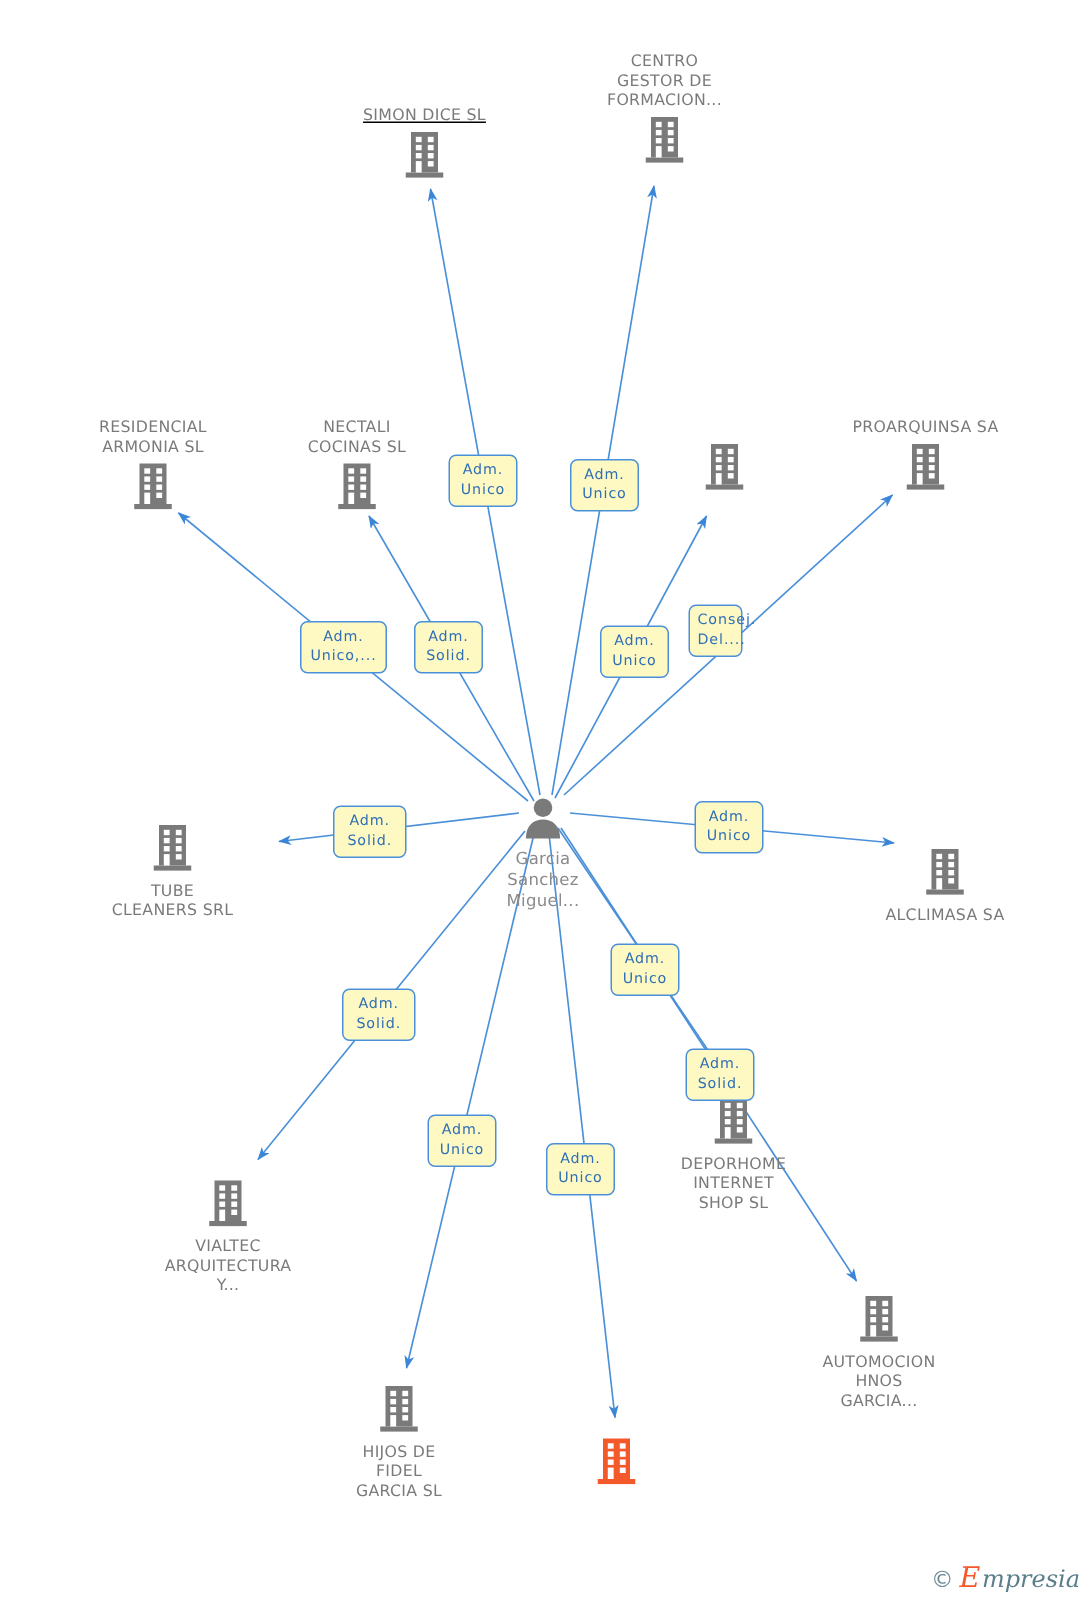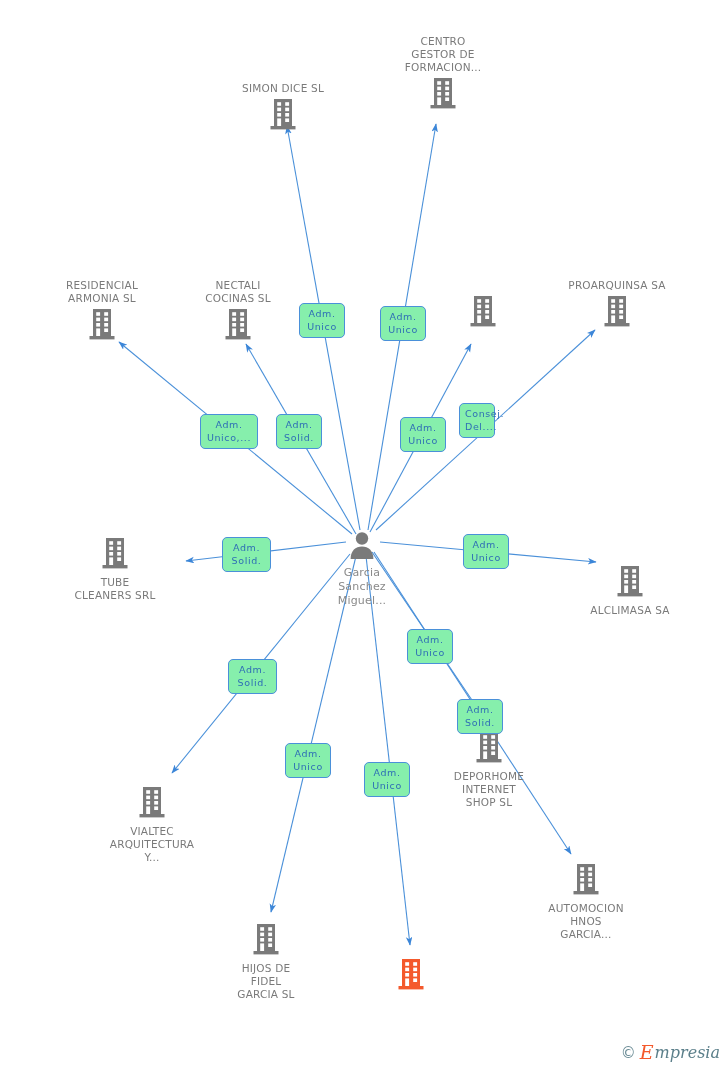--- a/index.html
+++ b/index.html
@@ -64,21 +64,21 @@
   }
   .node.person .label {
     font-size: 11px;
     line-height: 14px;
     color: #8a8a8a;
   }
   
   .badge {
     position: absolute;
     box-sizing: border-box;
-    background: #86efac;
+    background: #fef9c3;
     border: 1.4px solid #4a90d9;
     border-radius: 5px;
     color: #2f6fb5;
     font-size: 9.5px;
     line-height: 13px;
     letter-spacing: 0.6px;
     text-align: center;
     padding: 3px 5px 4px 5px;
     white-space: pre-line;
     z-index: 6;
@@ -135,21 +135,21 @@
         <line x1="380" y1="542" x2="596" y2="562" stroke="#4a90d9" stroke-width="1.1" marker-end="url(#arrow)"></line>
         <line x1="372" y1="552" x2="480" y2="712" stroke="#4a90d9" stroke-width="1.1" marker-end="url(#arrow)"></line>
         <line x1="350" y1="554" x2="172" y2="773" stroke="#4a90d9" stroke-width="1.1" marker-end="url(#arrow)"></line>
         <line x1="374" y1="552" x2="571" y2="854" stroke="#4a90d9" stroke-width="1.1" marker-end="url(#arrow)"></line>
         <line x1="356" y1="556" x2="271" y2="912" stroke="#4a90d9" stroke-width="1.1" marker-end="url(#arrow)"></line>
         <line x1="366" y1="556" x2="410" y2="945" stroke="#4a90d9" stroke-width="1.1" marker-end="url(#arrow)"></line>
       </g>
   </svg>
 
   <div id="nodes">
-      <div class="node label-above" style="left: 283px; top: 82px;">
+      <div class="node label-above" style="left: 283px; top: 71px; text-decoration: underline;">
         <span class="label">SIMON DICE SL</span>
         <span class="icon"><svg width="30" height="34" viewBox="0 0 30 34">
             <path d="M6,2 h18 v27 h-18 z" fill="#7a7a7a"></path>
             <rect x="2.5" y="29" width="25" height="3.4" fill="#7a7a7a"></rect>
             <rect x="9.2" y="5.2" width="3.9" height="3.6" fill="#ffffff"></rect>
             <rect x="17.2" y="5.2" width="3.9" height="3.6" fill="#ffffff"></rect>
             <rect x="9.2" y="10.6" width="3.9" height="3.6" fill="#ffffff"></rect>
             <rect x="17.2" y="10.6" width="3.9" height="3.6" fill="#ffffff"></rect>
             <rect x="9.2" y="16" width="3.9" height="3.6" fill="#ffffff"></rect>
             <rect x="17.2" y="16" width="3.9" height="3.6" fill="#ffffff"></rect>
@@ -228,21 +228,21 @@
             <rect x="9.2" y="5.2" width="3.9" height="3.6" fill="#ffffff"></rect>
             <rect x="17.2" y="5.2" width="3.9" height="3.6" fill="#ffffff"></rect>
             <rect x="9.2" y="10.6" width="3.9" height="3.6" fill="#ffffff"></rect>
             <rect x="17.2" y="10.6" width="3.9" height="3.6" fill="#ffffff"></rect>
             <rect x="9.2" y="16" width="3.9" height="3.6" fill="#ffffff"></rect>
             <rect x="17.2" y="16" width="3.9" height="3.6" fill="#ffffff"></rect>
             <rect x="17.2" y="21.4" width="3.9" height="3.6" fill="#ffffff"></rect>
             <rect x="9.2" y="21.4" width="3.9" height="7.6" fill="#ffffff"></rect>
           </svg></span>
       </div>
-      <div class="node" style="left: 115px; top: 536px;">
+      <div class="node" style="left: 115px; top: 548px;">
         <span class="icon"><svg width="30" height="34" viewBox="0 0 30 34">
             <path d="M6,2 h18 v27 h-18 z" fill="#7a7a7a"></path>
             <rect x="2.5" y="29" width="25" height="3.4" fill="#7a7a7a"></rect>
             <rect x="9.2" y="5.2" width="3.9" height="3.6" fill="#ffffff"></rect>
             <rect x="17.2" y="5.2" width="3.9" height="3.6" fill="#ffffff"></rect>
             <rect x="9.2" y="10.6" width="3.9" height="3.6" fill="#ffffff"></rect>
             <rect x="17.2" y="10.6" width="3.9" height="3.6" fill="#ffffff"></rect>
             <rect x="9.2" y="16" width="3.9" height="3.6" fill="#ffffff"></rect>
             <rect x="17.2" y="16" width="3.9" height="3.6" fill="#ffffff"></rect>
             <rect x="17.2" y="21.4" width="3.9" height="3.6" fill="#ffffff"></rect>

